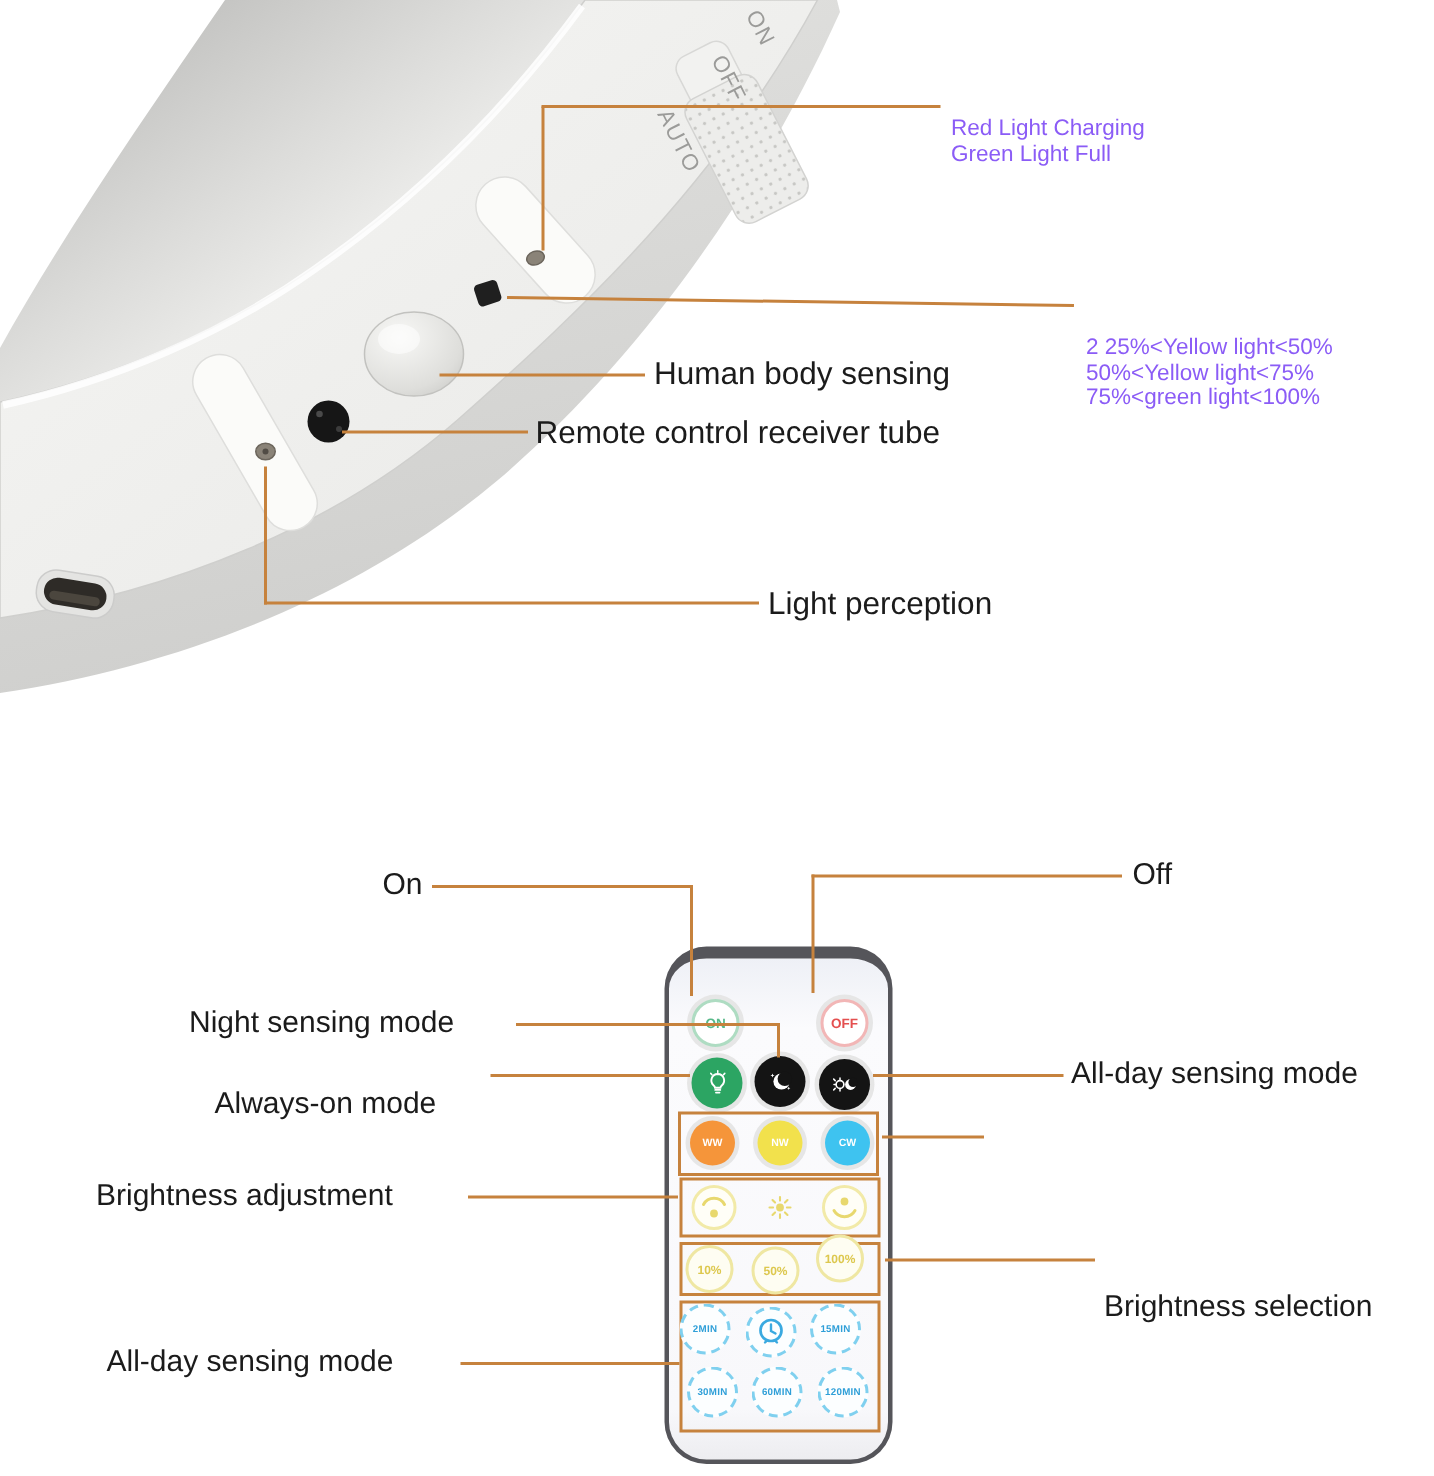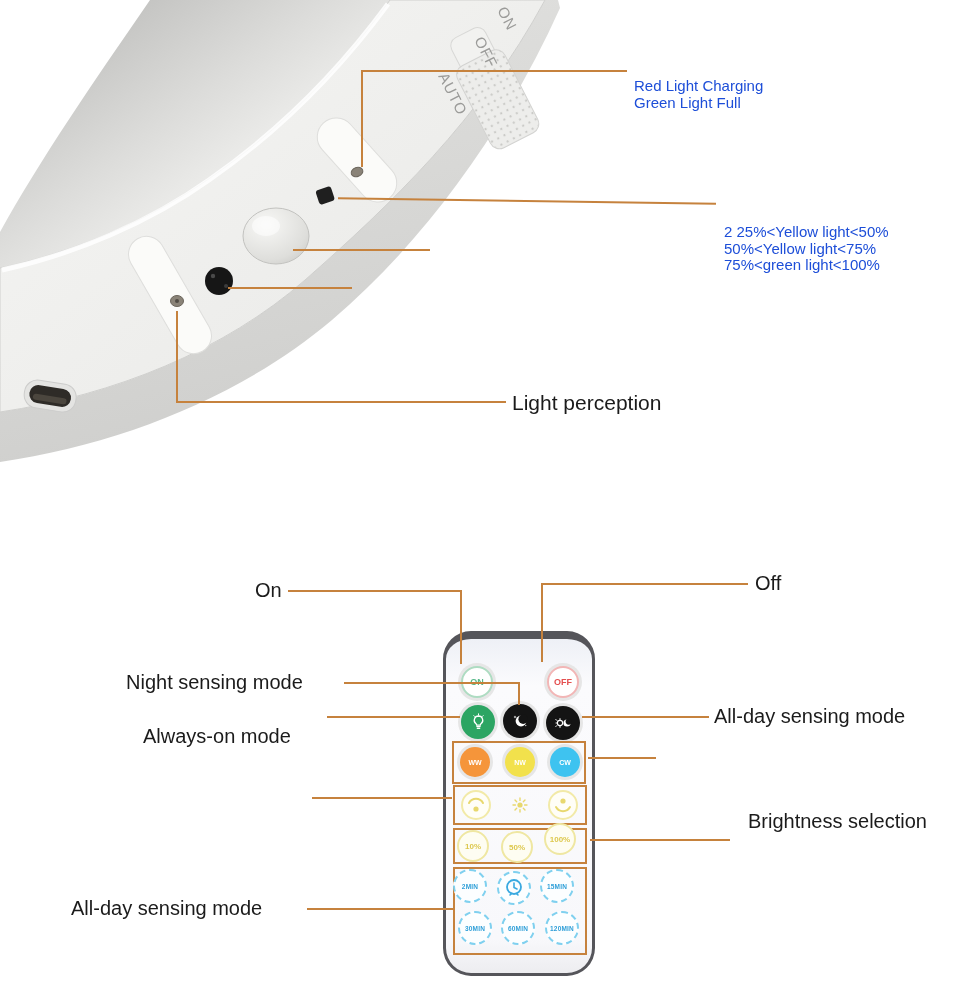--- a/index.html
+++ b/index.html
@@ -2,21 +2,21 @@
 <html><head>
 <meta charset="utf-8">
 <style>
   html,body{margin:0;padding:0;background:#ffffff;}
   #stage{position:relative;width:956px;height:984px;background:#ffffff;overflow:hidden;
          font-family:"Liberation Sans",sans-serif;color:#1c1c1c;}
   .abs{position:absolute;}
   .line{position:absolute;background:#c6823d;}
   .lbl{position:absolute;font-size:20px;color:#1b1b1b;white-space:nowrap;}
   .lbl-big{position:absolute;font-size:21px;color:#1b1b1b;white-space:nowrap;}
-  .sub{position:absolute;font-size:15px;line-height:16.5px;color:#1d4ed8;white-space:nowrap;}
+  .sub{position:absolute;font-size:15px;line-height:16.5px;color:#8b5cf6;white-space:nowrap;}
 
   
   #remote{position:absolute;left:443px;top:631px;width:152px;height:345px;
           border:3px solid #55555a;border-top-width:8px;border-radius:28px;
           background:linear-gradient(#eef0f6,#fbfbfd 14%,#f8f8fb 90%,#ededf0);
           box-sizing:border-box;}
   .btn{position:absolute;border-radius:50%;display:flex;align-items:center;justify-content:center;
        box-sizing:border-box;cursor:default;}
   .ring{box-shadow:0 0 0 3px #e6e6e6;}
   .obox{position:absolute;border:2px solid #c6823d;box-sizing:border-box;}
@@ -111,22 +111,24 @@
   </div>
 
   <div class="line" style="left:338px;top:200px;width:378px;height:2px;transform:rotate(0.8deg);"></div>
   <div class="sub" style="left:724px;top:224px;">
     <div>2 25%&lt;Yellow light&lt;50%</div>
     <div>50%&lt;Yellow light&lt;75%</div>
     <div>75%&lt;green light&lt;100%</div>
   </div>
 
   <div class="line" style="left:293px;top:249px;width:137px;height:2px;"></div>
+  <div class="lbl-big" style="left:436px;top:238px;">Human body sensing</div>
 
   <div class="line" style="left:228px;top:287px;width:124px;height:2px;"></div>
+  <div class="lbl-big" style="left:357px;top:277px;">Remote control receiver tube</div>
 
   <div class="line" style="left:176px;top:311px;width:2px;height:92px;"></div>
   <div class="line" style="left:176px;top:401px;width:330px;height:2px;"></div>
   <div class="lbl-big" style="left:512px;top:391px;text-align:right;">Light perception</div>
 
   <div id="remote">
 
     <div class="btn ring btn-on" style="left:15px;top:27px;">
       <span>ON</span>
     </div>
@@ -240,21 +242,22 @@
   <div class="line" style="left:518px;top:682px;width:2px;height:23px;"></div>
 
   <div class="lbl" style="left:143px;top:725px;">Always-on mode</div>
   <div class="line" style="left:327px;top:716px;width:133px;height:2px;"></div>
 
   <div class="lbl" style="left:714px;top:705px;">All-day sensing mode</div>
   <div class="line" style="left:582px;top:716px;width:127px;height:2px;"></div>
 
   <div class="line" style="left:588px;top:757px;width:68px;height:2px;"></div>
 
+  <div class="lbl" style="left:64px;top:786px;">Brightness adjustment</div>
   <div class="line" style="left:312px;top:797px;width:140px;height:2px;"></div>
 
-  <div class="lbl" style="left:736px;top:810px;margin-left:12px;">Brightness selection</div>
+  <div class="lbl" style="left:736px;top:860px;">Brightness selection</div>
   <div class="line" style="left:590px;top:839px;width:140px;height:2px;"></div>
 
   <div class="lbl" style="left:71px;top:897px;">All-day sensing mode</div>
   <div class="line" style="left:307px;top:908px;width:146px;height:2px;"></div>
 
 </div>
 
 </body></html>

